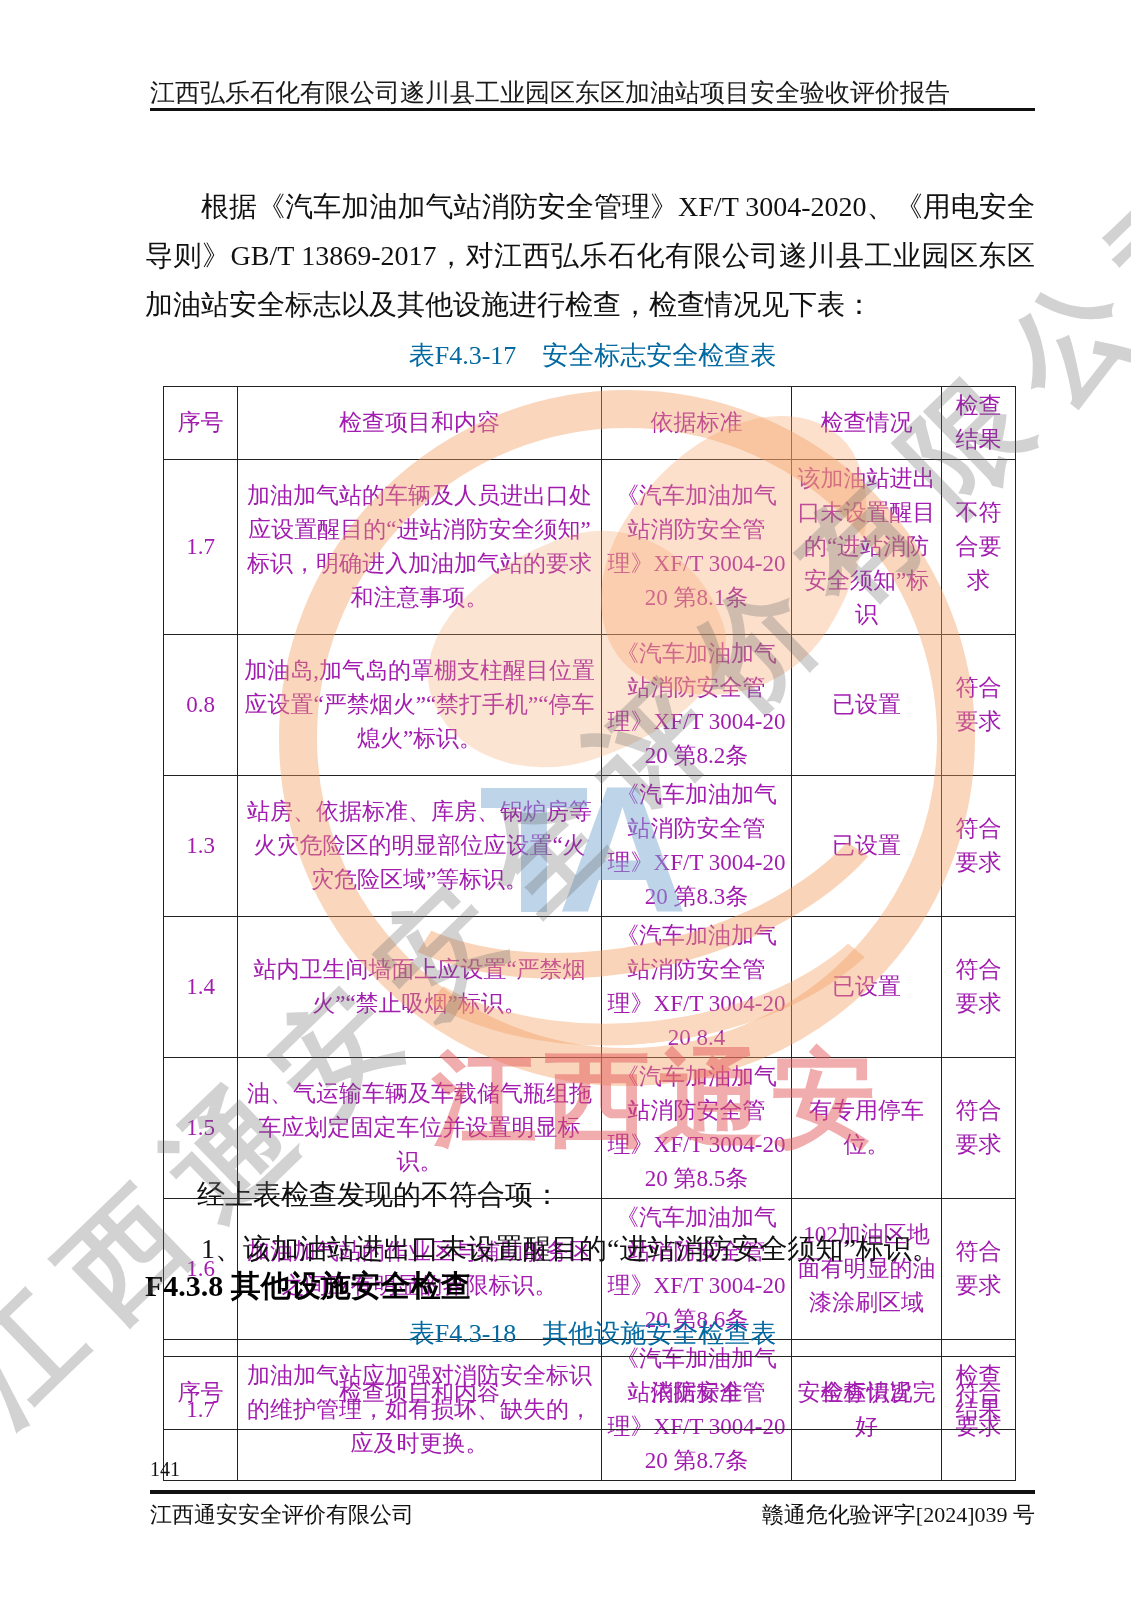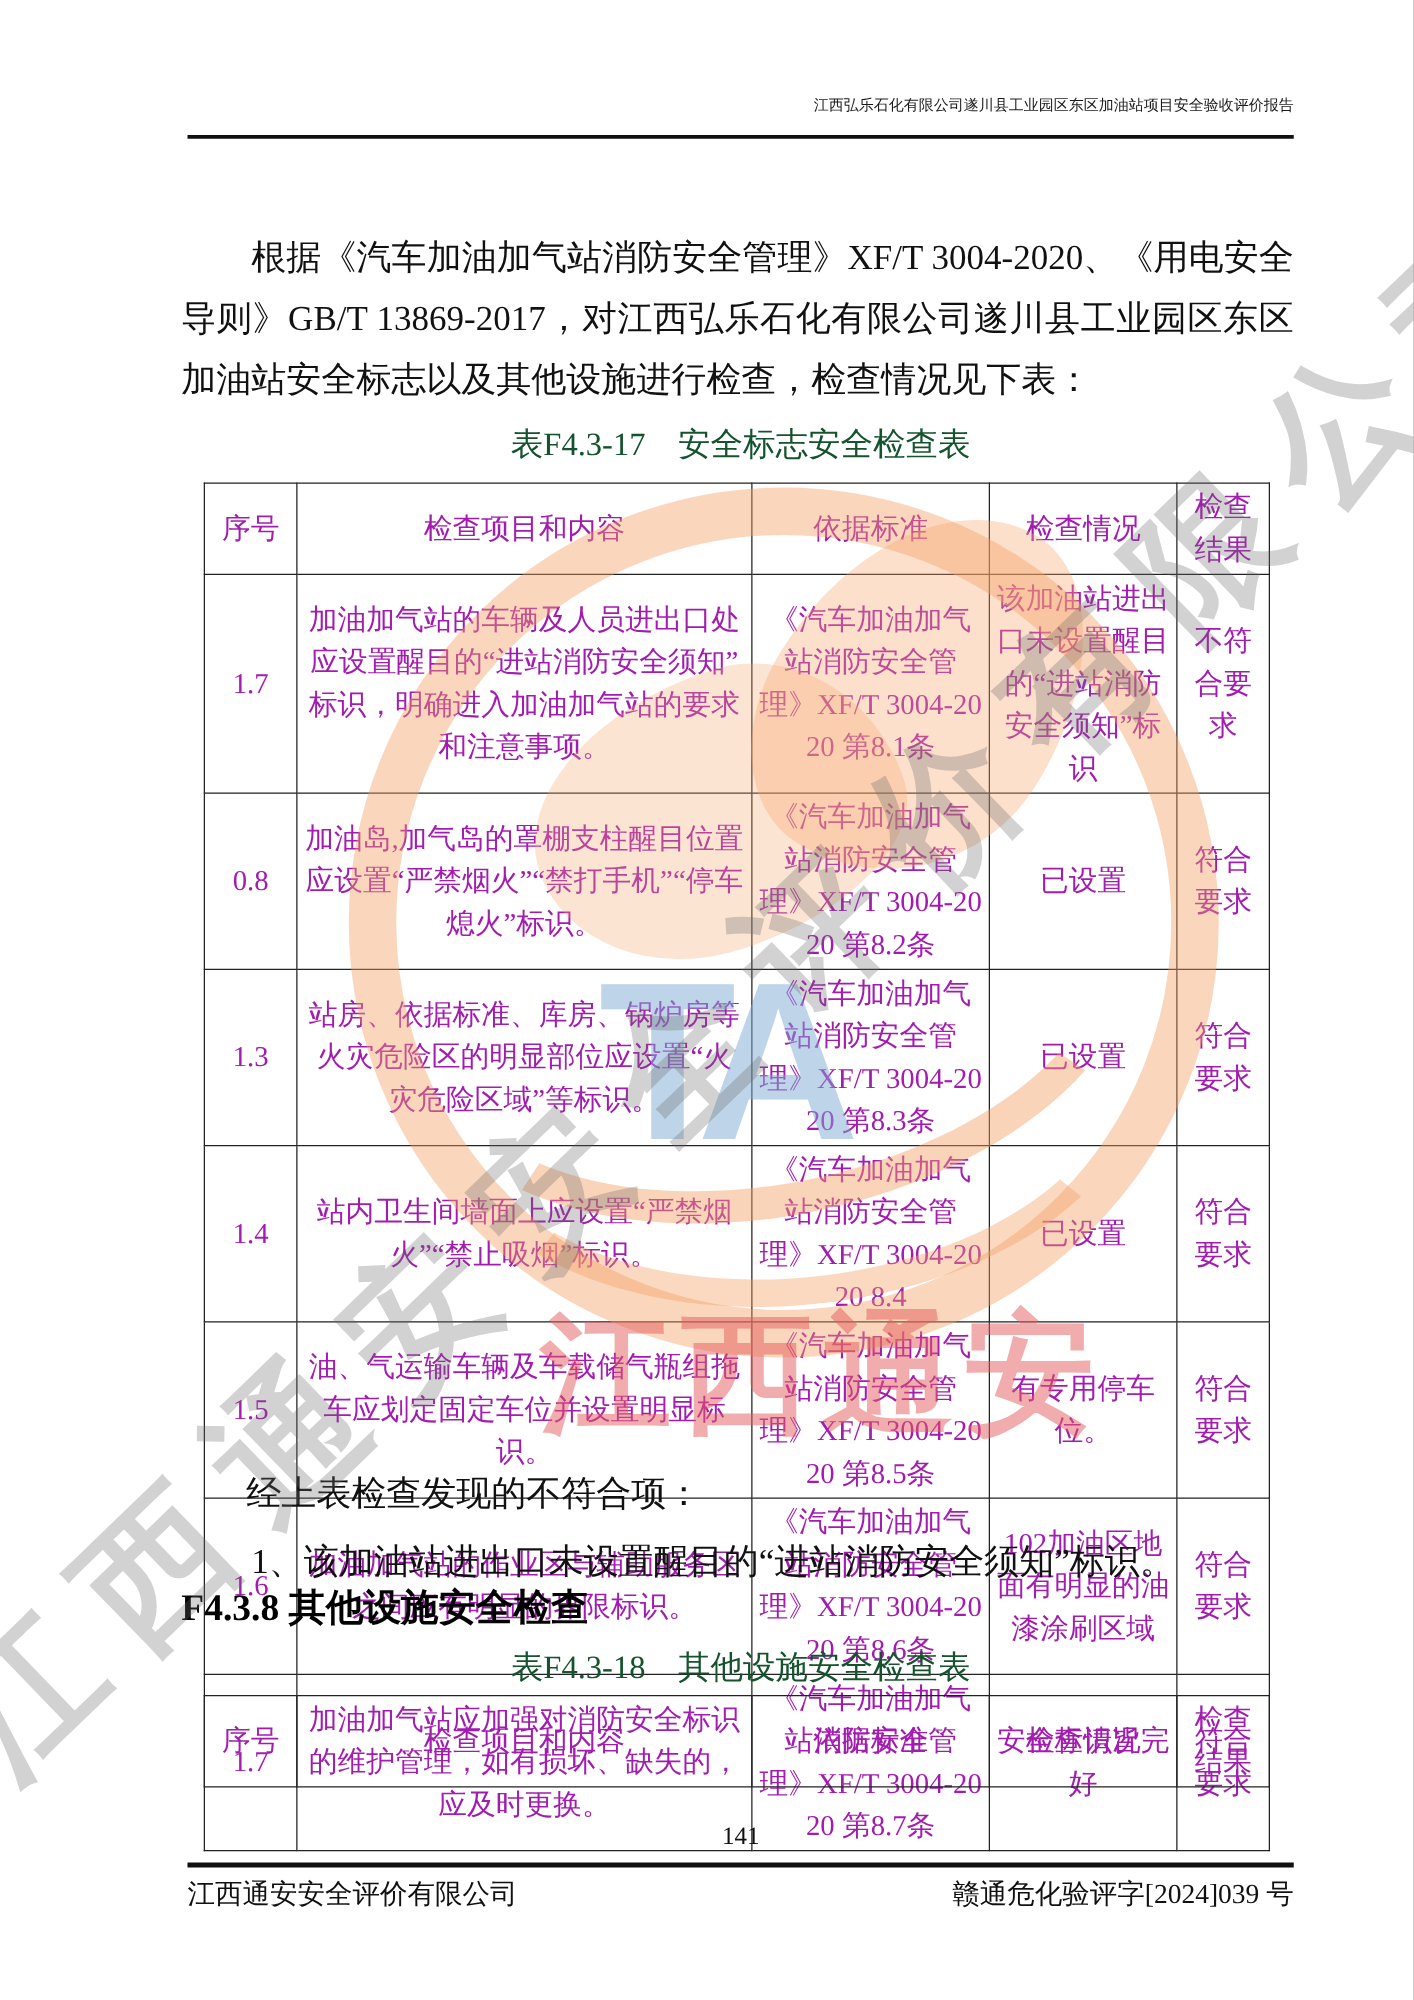--- a/index.html
+++ b/index.html
@@ -58,58 +58,58 @@
   .wm-red{
     position:absolute;left:408px;top:1042px;
     font-weight:bold;font-size:105px;line-height:1.1;
     letter-spacing:8px;color:rgba(228,92,92,0.50);
     white-space:nowrap;
   }
   
   .content{position:absolute;inset:0;z-index:1;}
   .hdr-title{
     position:absolute;top:76px;left:150px;width:885px;
-    text-align:right;font-size:12px;color:#1a1a1a;
+    text-align:left;font-size:25px;color:#1a1a1a;
   }
   .hdr-rule{
     position:absolute;top:108px;left:150px;width:885px;height:3px;background:#111;
   }
   .h-sec{
     position:absolute;left:145px;
     font-size:30px;font-weight:bold;color:#000;white-space:nowrap;
   }
   .h-sec1{top:130px;}
   .h-sec2{top:1266px;}
   .para{
     position:absolute;left:145px;top:182px;width:890px;
     font-size:28px;line-height:49px;text-align:justify;text-indent:56px;
   }
   .tbl-caption{
     position:absolute;left:150px;width:885px;text-align:center;
-    font-size:26px;color:#14532d;
+    font-size:26px;color:#0369a1;
   }
   .cap1{top:338px;}
   .cap2{top:1316px;}
   table.chk{
     position:absolute;left:163px;border-collapse:collapse;table-layout:fixed;
     width:852px;font-size:23px;line-height:34px;color:#a21caf;
   }
   .tbl1{top:386px;}
   .tbl2{top:1356px;}
   table.chk td,table.chk th{
     border:1.5px solid #222;text-align:center;vertical-align:middle;
     padding:2px 4px;font-weight:normal;word-break:break-all;
   }
   table.chk tr.hrow{height:56px;}
   table.chk tr.drow{height:102px;}
   col.c1{width:74px;}col.c2{width:364px;}col.c3{width:190px;}col.c4{width:150px;}col.c5{width:74px;}
   .findings1{position:absolute;left:145px;top:1176px;width:890px;font-size:28px;text-indent:52px;}
   .findings2{position:absolute;left:145px;top:1230px;width:890px;font-size:28px;text-indent:56px;}
   .pgnum{
-    position:absolute;top:1458px;left:150px;width:885px;text-align:center;font-size:20px;
+    position:absolute;top:1458px;left:150px;width:885px;font-size:20px;
   }
   .ftr-rule{
     position:absolute;top:1490px;left:150px;width:885px;height:4px;background:#111;
   }
   .ftr-left{position:absolute;top:1500px;left:150px;font-size:22px;}
   .ftr-right{position:absolute;top:1500px;right:96px;font-size:22px;}
 </style>
 </head>
 <body>
 

